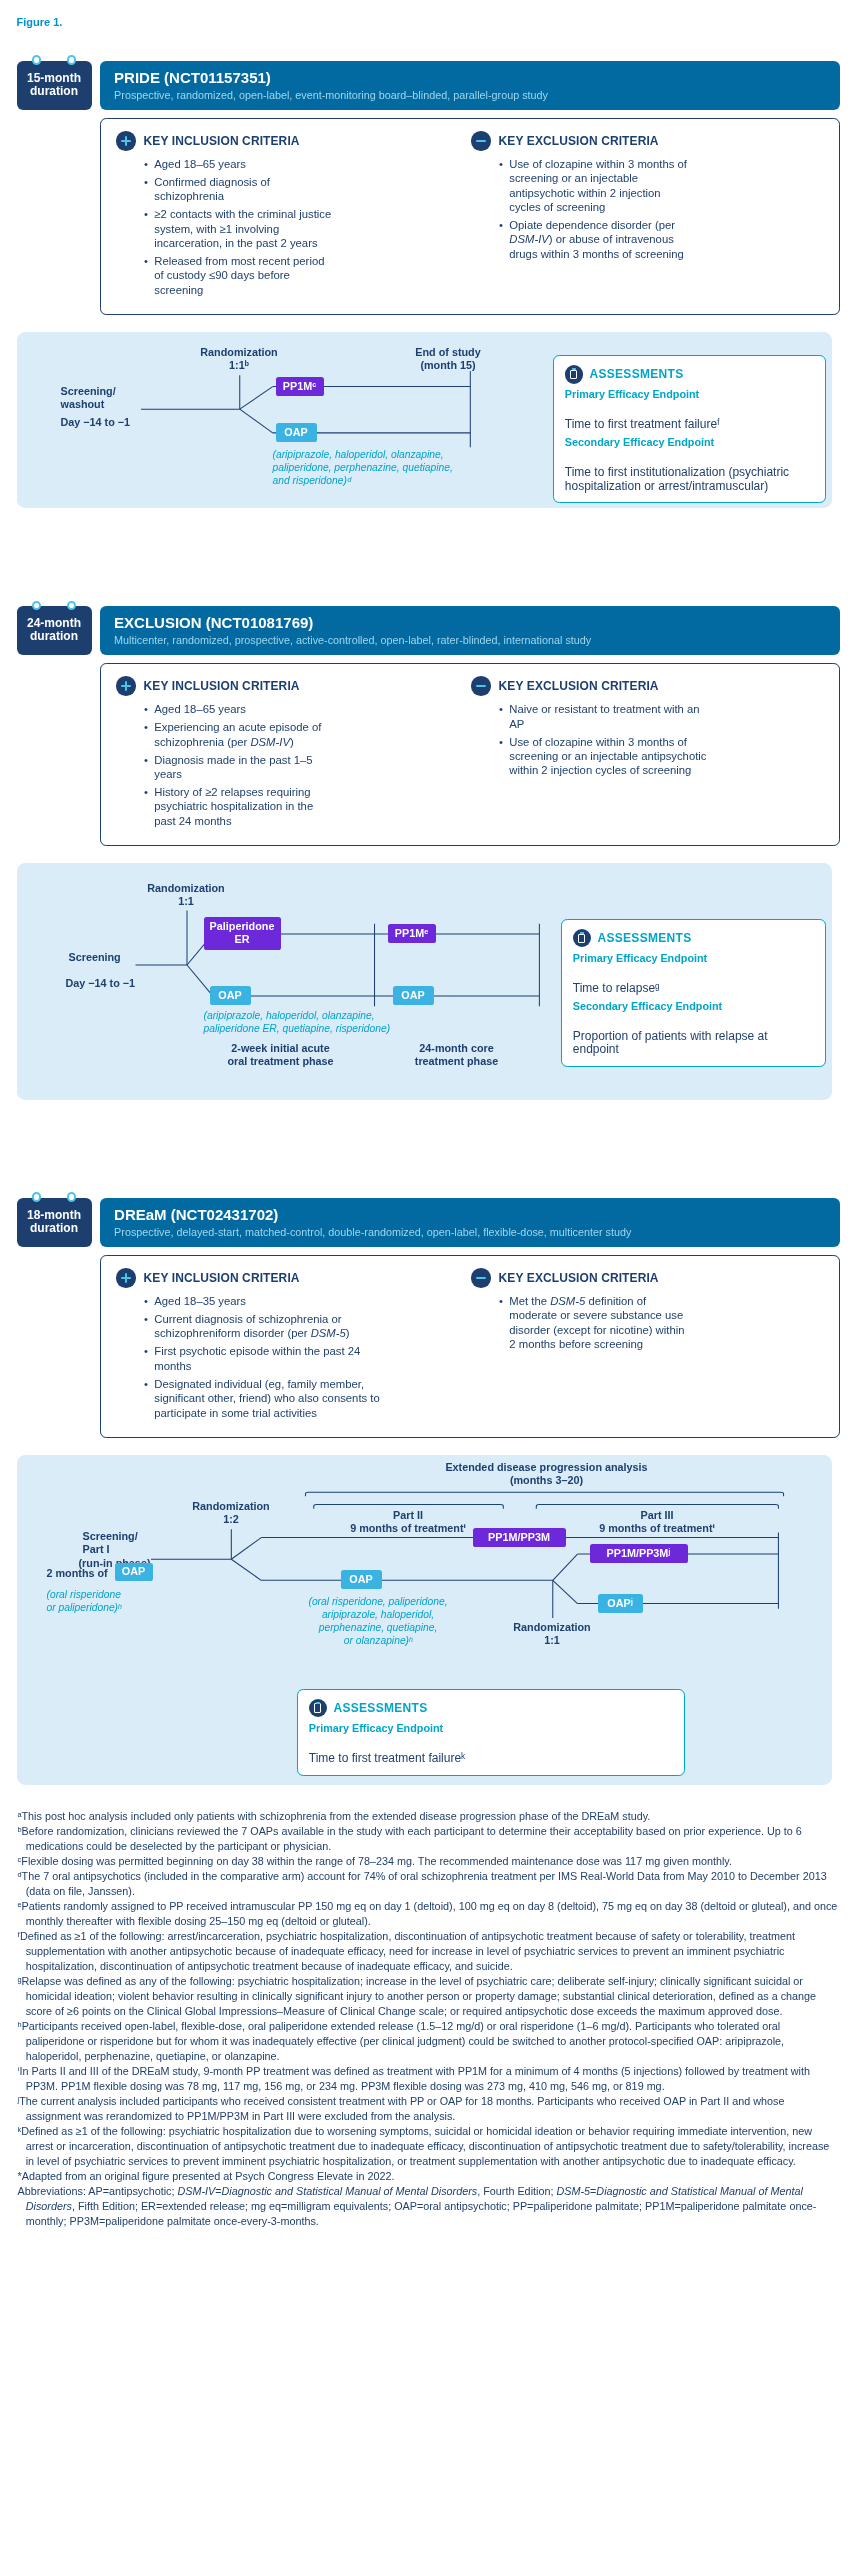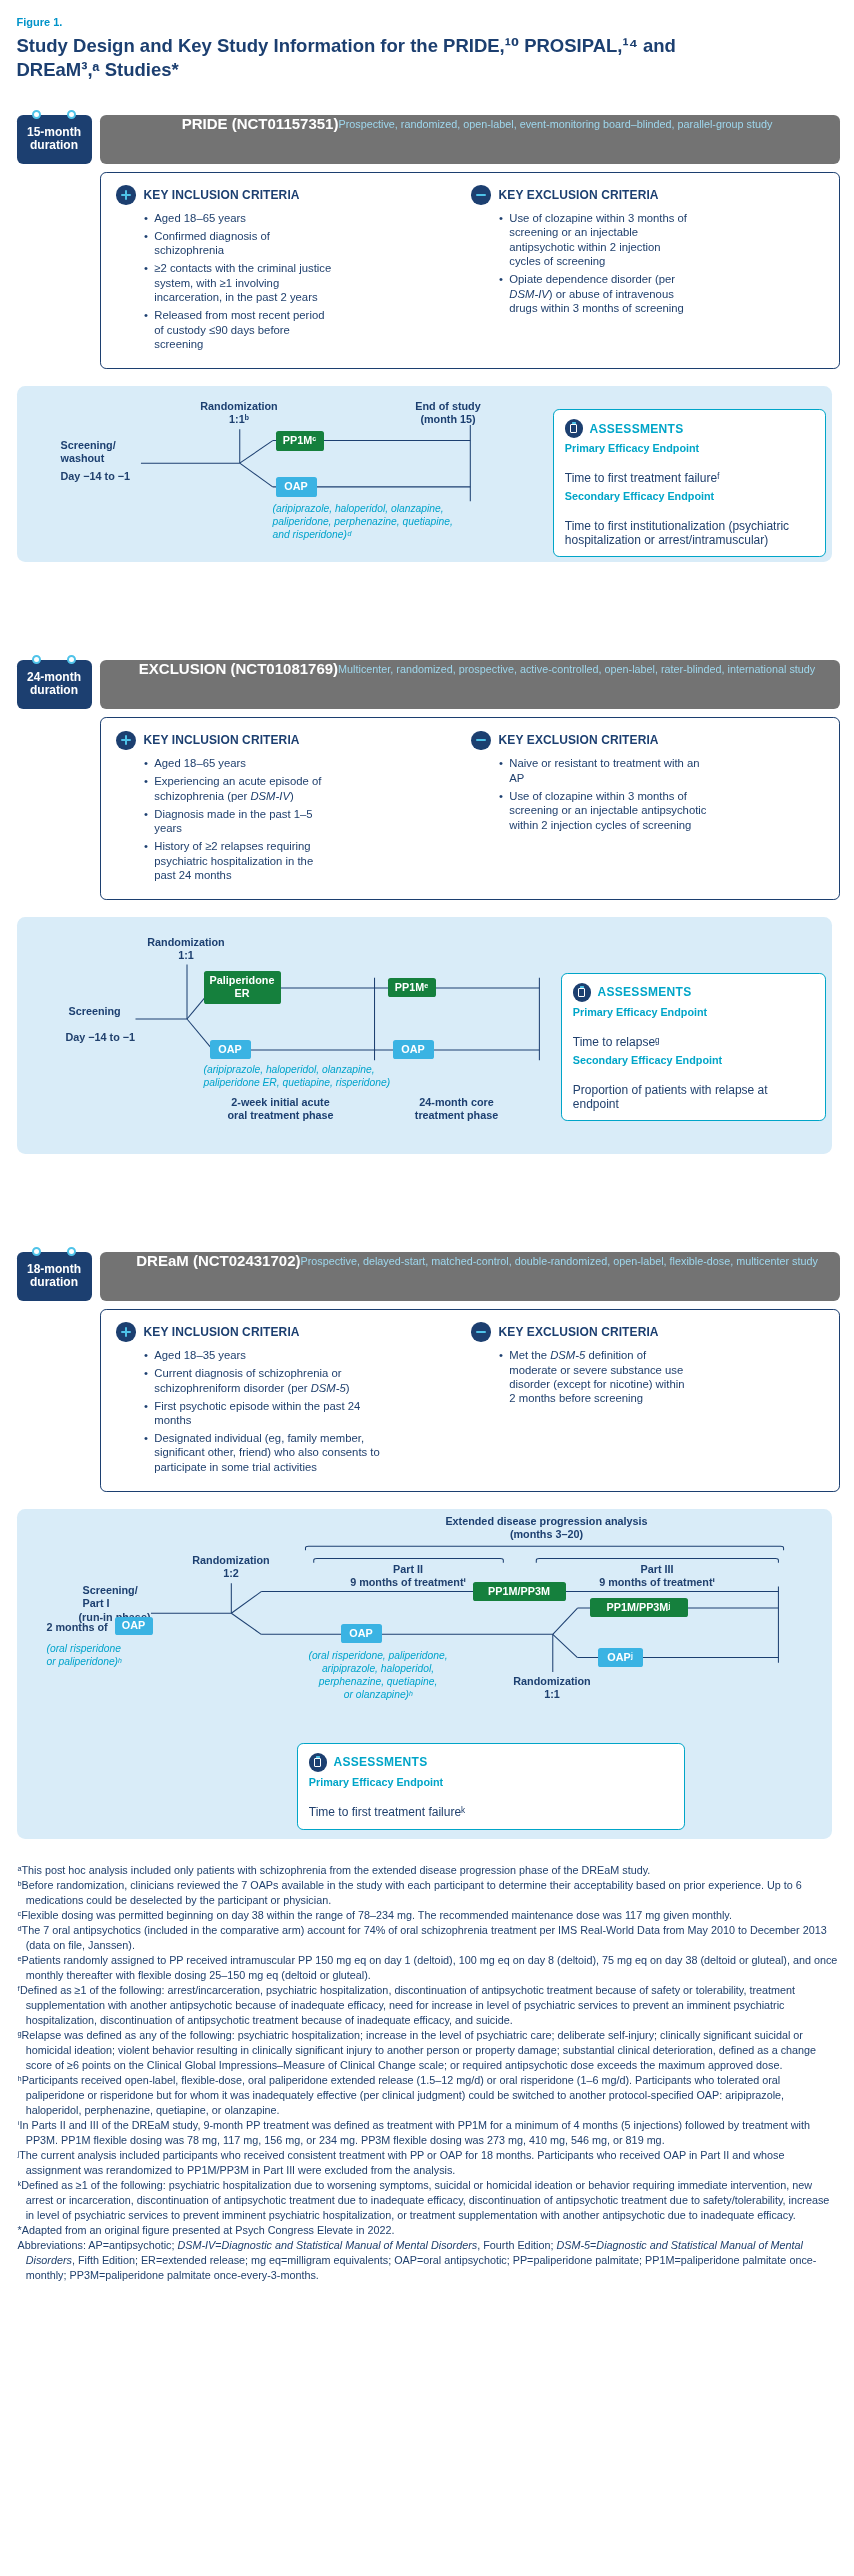--- a/index.html
+++ b/index.html
@@ -12,21 +12,21 @@
   .study{margin-top:98px;}
   .study.first{margin-top:33px;}
 
   .header-row{display:flex;gap:8.2px;align-items:flex-start;}
   .badge{position:relative;flex:0 0 75px;height:49px;background:#1c3f70;border-radius:6.2px;display:flex;align-items:center;justify-content:center;}
   .ring{position:absolute;top:-5.2px;width:9.3px;height:9.3px;border:2.1px solid #4fc3e9;background:#fff;border-radius:50%;box-sizing:border-box;}
   .ring.l{left:15.5px;}
   .ring.r{right:15.5px;}
   .badge-text{color:#fff;font-weight:bold;font-size:12px;line-height:13px;text-align:center;white-space:pre-line;}
 
-  .bar{flex:1;background:#737373;border-radius:6.2px;height:49px;box-sizing:border-box;padding-left:14.4px;display:flex;flex-direction:row;justify-content:center;}
+  .bar{flex:1;background:#0369a1;border-radius:6.2px;height:49px;box-sizing:border-box;padding-left:14.4px;display:flex;flex-direction:column;justify-content:center;}
   .bar-title{color:#fff;font-size:15px;font-weight:bold;}
   .bar-sub{color:#9ed7ed;font-size:10.8px;margin-top:3.1px;}
 
   .criteria{margin-left:83px;margin-top:8.2px;border:1px solid #1c3f70;border-radius:6.2px;background:#fff;display:flex;padding:12.4px 15.5px 13.4px 15.5px;}
   .crit-col1{flex:0 0 355px;}
   .crit-col2{flex:1;}
   .crit-head{display:flex;align-items:center;gap:8px;}
   .crit-icon{width:19.6px;height:19.6px;border-radius:50%;background:#1c3f70;position:relative;flex:0 0 19.6px;}
   .crit-icon::before{content:"";position:absolute;left:4.6px;top:8.8px;width:10.3px;height:2.1px;background:#4fc3e9;border-radius:1px;}
   .crit-icon.plus::after{content:"";position:absolute;left:8.8px;top:4.6px;width:2.1px;height:10.3px;background:#4fc3e9;border-radius:1px;}
@@ -44,21 +44,21 @@
   .panel{position:relative;background:#d9ecf8;border-radius:8.2px;margin-top:16.5px;width:815px;}
   .panel svg.lines{position:absolute;left:0;top:0;}
   .panel svg.lines line,.panel svg.lines path{stroke:#1c3f70;stroke-width:2;fill:none;}
 
   .lbl{position:absolute;font-size:10.8px;line-height:13px;color:#21416e;font-weight:bold;}
   .lbl.b{font-weight:bold;color:#1c3f70;}
   .lbl.c{text-align:center;}
   .pre{white-space:pre-line;}
 
   .box{position:absolute;display:flex;align-items:center;justify-content:center;color:#fff;font-weight:bold;font-size:10.8px;line-height:13px;border-radius:2.6px;text-align:center;white-space:pre-line;}
-  .box.green{background:#15803d;}
+  .box.green{background:#6d28d9;}
   .box.blue{background:#3ab3e3;}
 
   .drugs{position:absolute;color:#00a3cb;font-style:italic;font-size:10.3px;line-height:13px;white-space:pre-line;}
   .drugs.c{text-align:center;}
 
   .assess{position:absolute;background:#fff;border:1.5px solid #00a5c8;border-radius:6.2px;padding:9.3px 11.3px;box-sizing:border-box;}
   .assess-head{display:flex;align-items:center;gap:6.2px;}
   .assess-icon{width:18.5px;height:18.5px;border-radius:50%;background:#1c3f70;position:relative;flex:0 0 18.5px;}
   .assess-icon::before{content:"";position:absolute;left:5.7px;top:4.6px;width:6.7px;height:9.3px;border:1.5px solid #fff;border-radius:1px;box-sizing:border-box;}
   .assess-icon::after{content:"";position:absolute;left:7.2px;top:3.1px;width:3.6px;height:2.1px;background:#4fc3e9;border-radius:0.5px;}
@@ -68,22 +68,20 @@
 
   .footnotes{margin:24px 0 0 1px;}
   .fn{font-size:10.8px;line-height:15px;color:#21416e;padding-left:8.2px;text-indent:-8.2px;}
 </style>
 </head>
 <body>
 
 <div class="page">
 
   <div class="fig-label">Figure 1.</div>
-  <div class="fig-title pre">Study Design and Key Study Information for the PRIDE,¹⁰ PROSIPAL,¹⁴ and
-DREaM³,ᵃ Studies*</div>
 
   <section class="study first s0">
     <div class="header-row">
       <div class="badge">
         <span class="ring l"></span>
         <span class="ring r"></span>
         <div class="badge-text">15-month
 duration</div>
       </div>
       <div class="bar">

